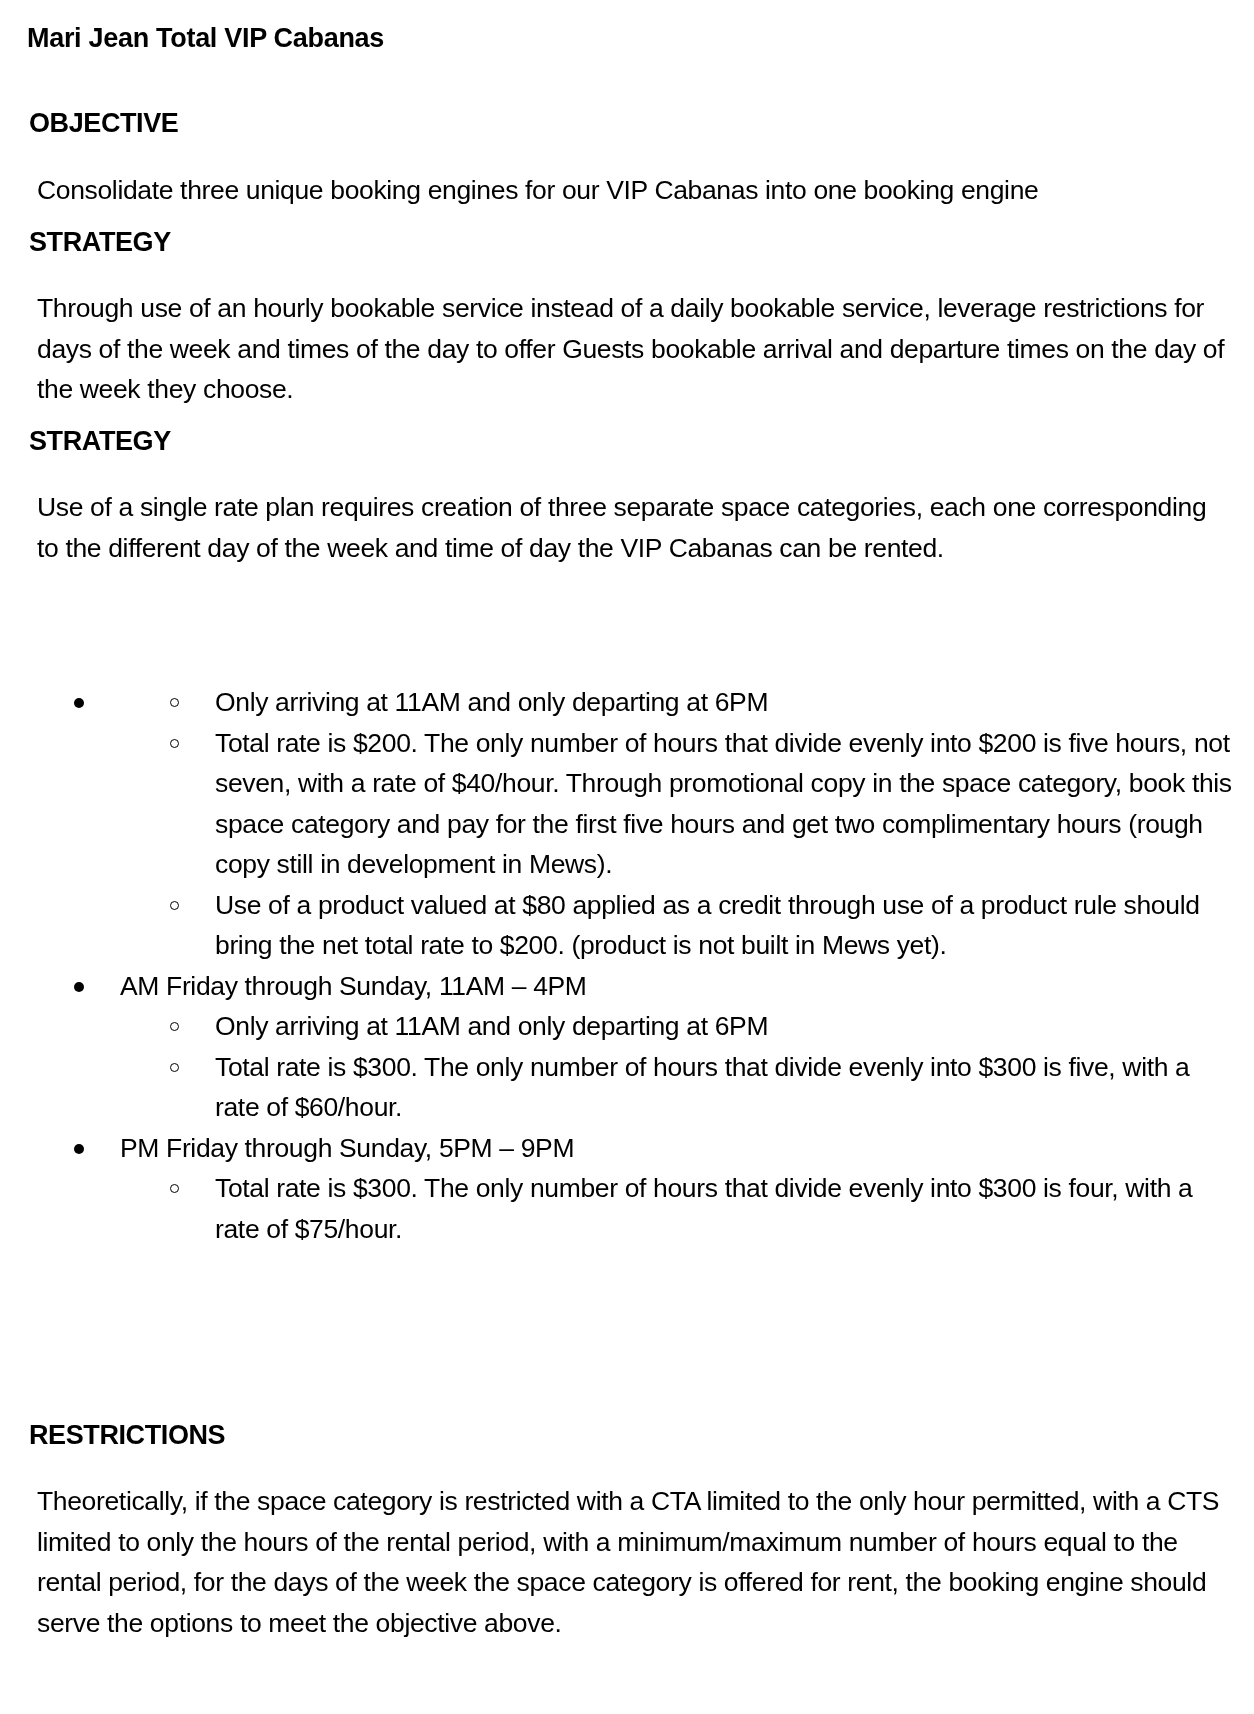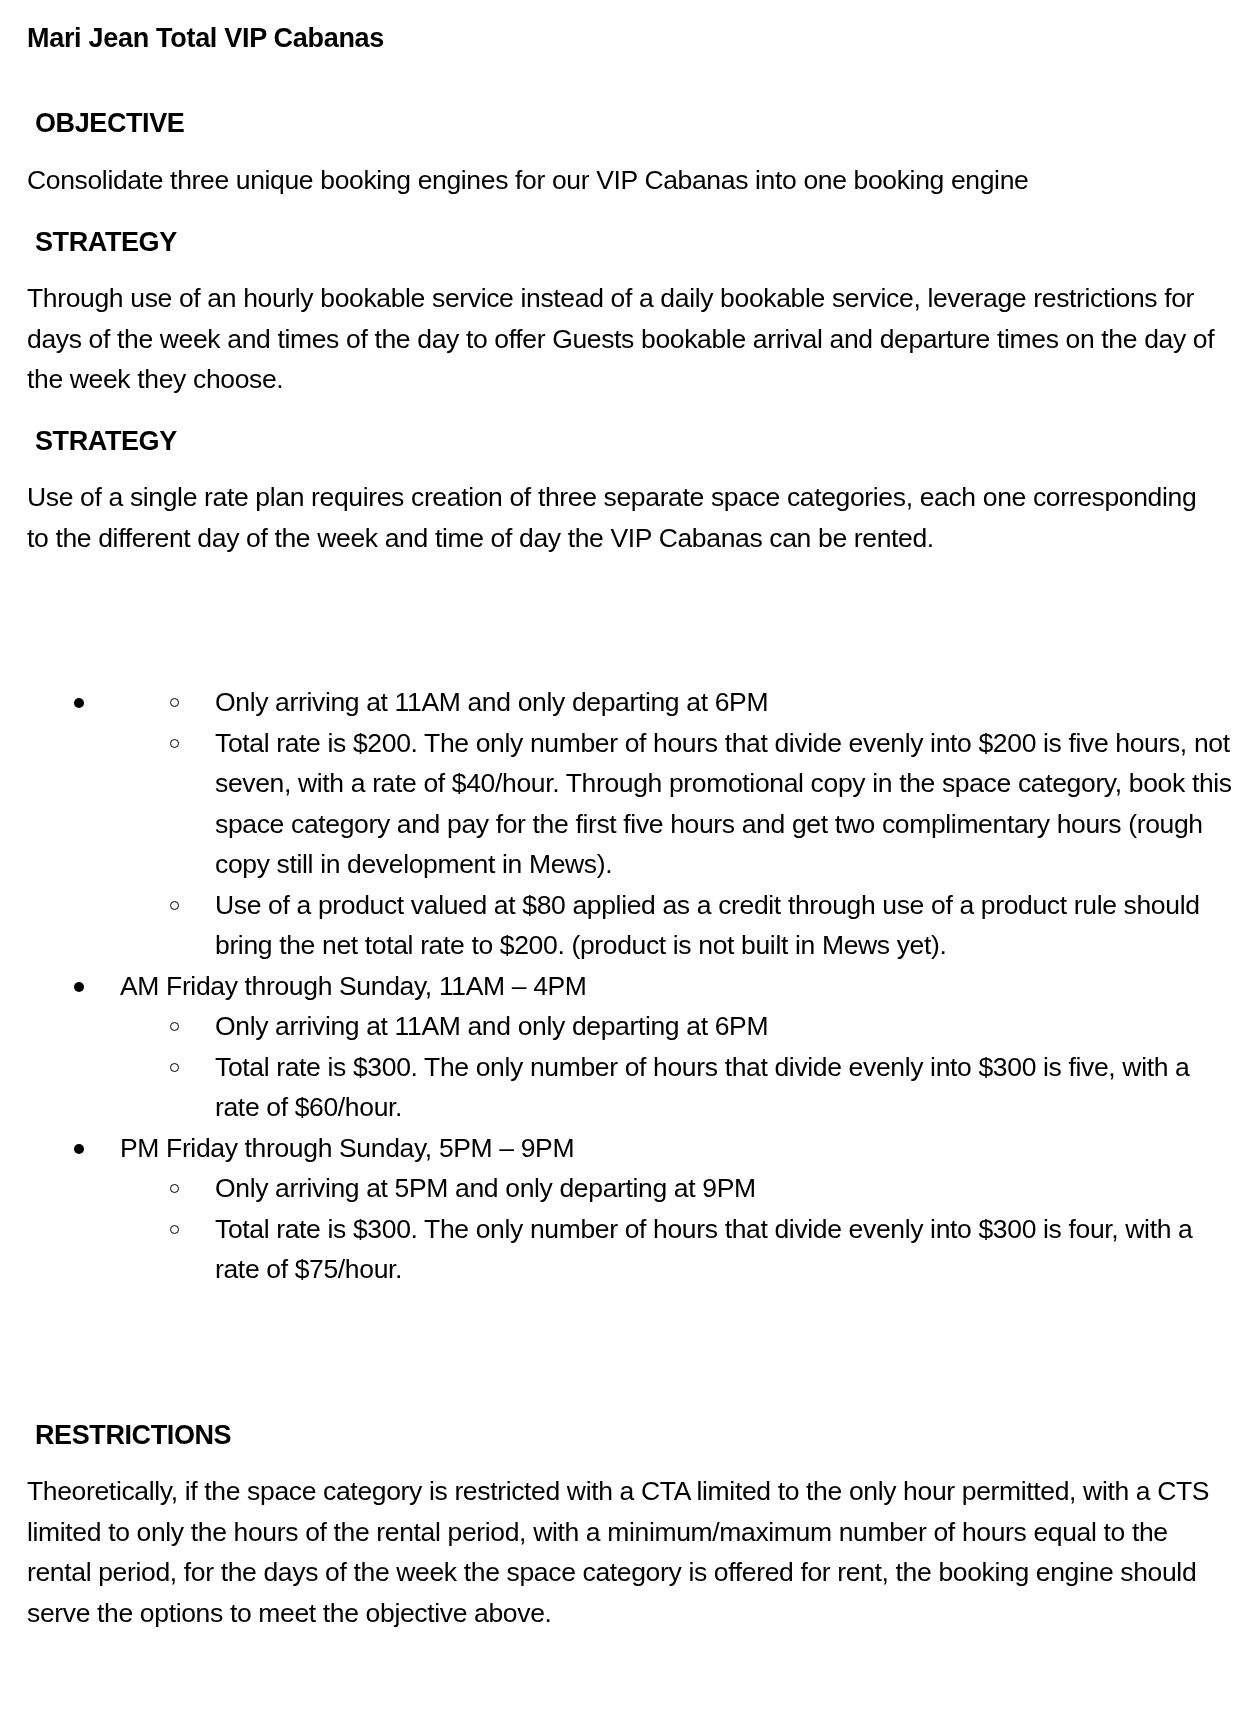--- a/index.html
+++ b/index.html
@@ -25,35 +25,35 @@
       top: 20px;
       left: 27px;
       font-size: 27px;
       font-weight: bold;
       letter-spacing: -0.3px;
       margin: 0;
       line-height: 36px;
     }
     .heading {
       position: absolute;
-      left: 35px;
+      left: 29px;
       font-size: 27px;
       font-weight: bold;
       letter-spacing: -0.4px;
       margin: 0;
       line-height: 36px;
     }
     .para {
       position: absolute;
       left: 27px;
       width: 1210px;
       font-size: 26.5px;
       line-height: 40.5px;
       letter-spacing: -0.35px;
-      margin: 0;
+      margin: 10px;
     }
     .list {
       position: absolute;
       left: 0;
       top: 682px;
       width: 1254px;
       margin: 0;
       padding: 0;
       list-style: none;
       font-size: 26.5px;
@@ -148,24 +148,20 @@
         </li>
       </ul>
     </li>
 
     <li class="l1">
       <span class="bullet"></span>
       <span class="l1-label">PM Friday through Sunday, 5PM – 9PM</span>
       <ul class="l2-list">
         <li class="l2">
           <span class="bullet"></span>
-          <span>Only arriving at 5PM and only departing at 9PM</span>
-        </li>
-        <li class="l2">
-          <span class="bullet"></span>
           <span>Total rate is $300. The only number of hours that divide evenly into $300 is four, with a rate of $75/hour.</span>
         </li>
       </ul>
     </li>
   </ul>
 
   <h2 class="heading" style="top:1417px;">RESTRICTIONS</h2>
   <p class="para" style="top:1471px; width:1205px;">Theoretically, if the space category is restricted with a CTA limited to the only hour permitted, with a CTS limited to only the hours of the rental period, with a minimum/maximum number of hours equal to the rental period, for the days of the week the space category is offered for rent, the booking engine should serve the options to meet the objective above.</p>
 
 </div>

